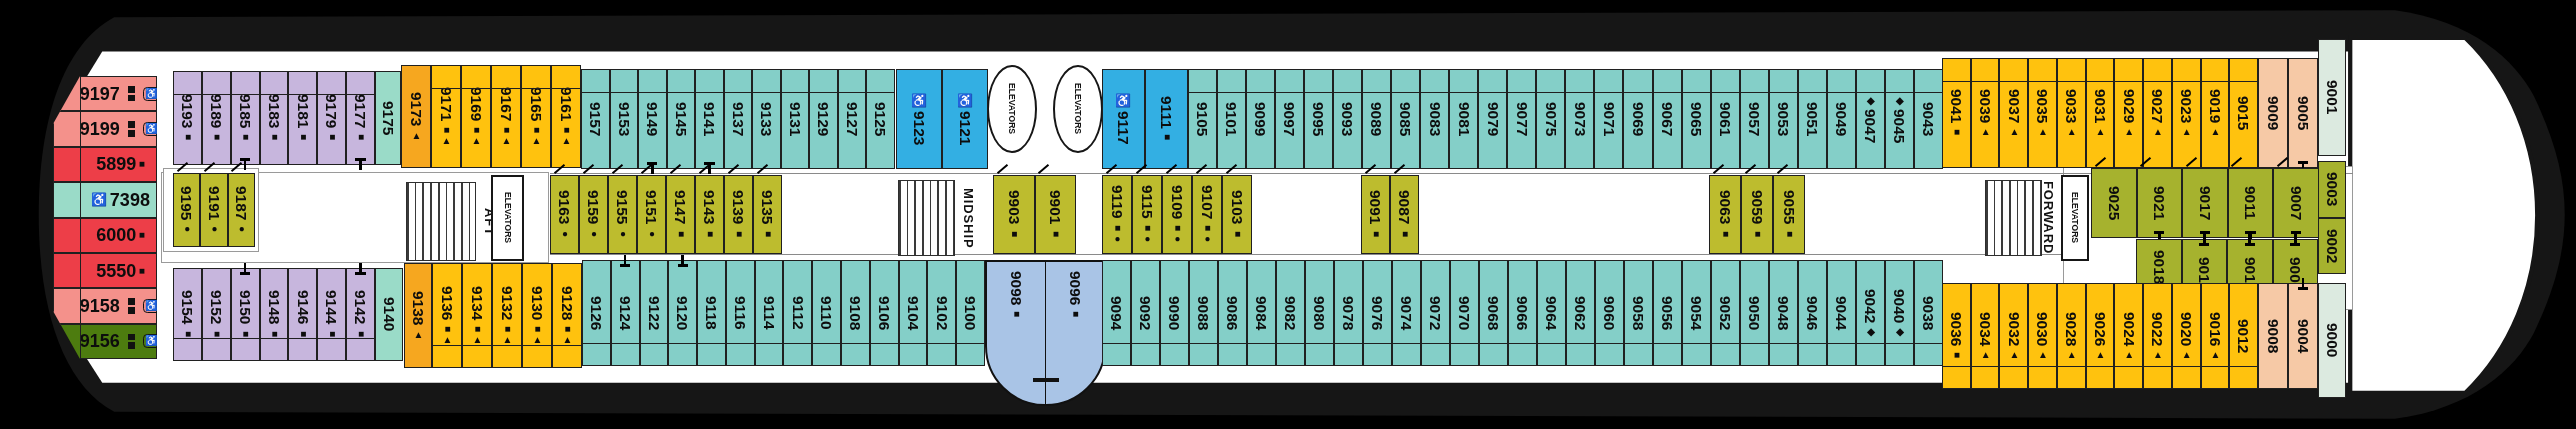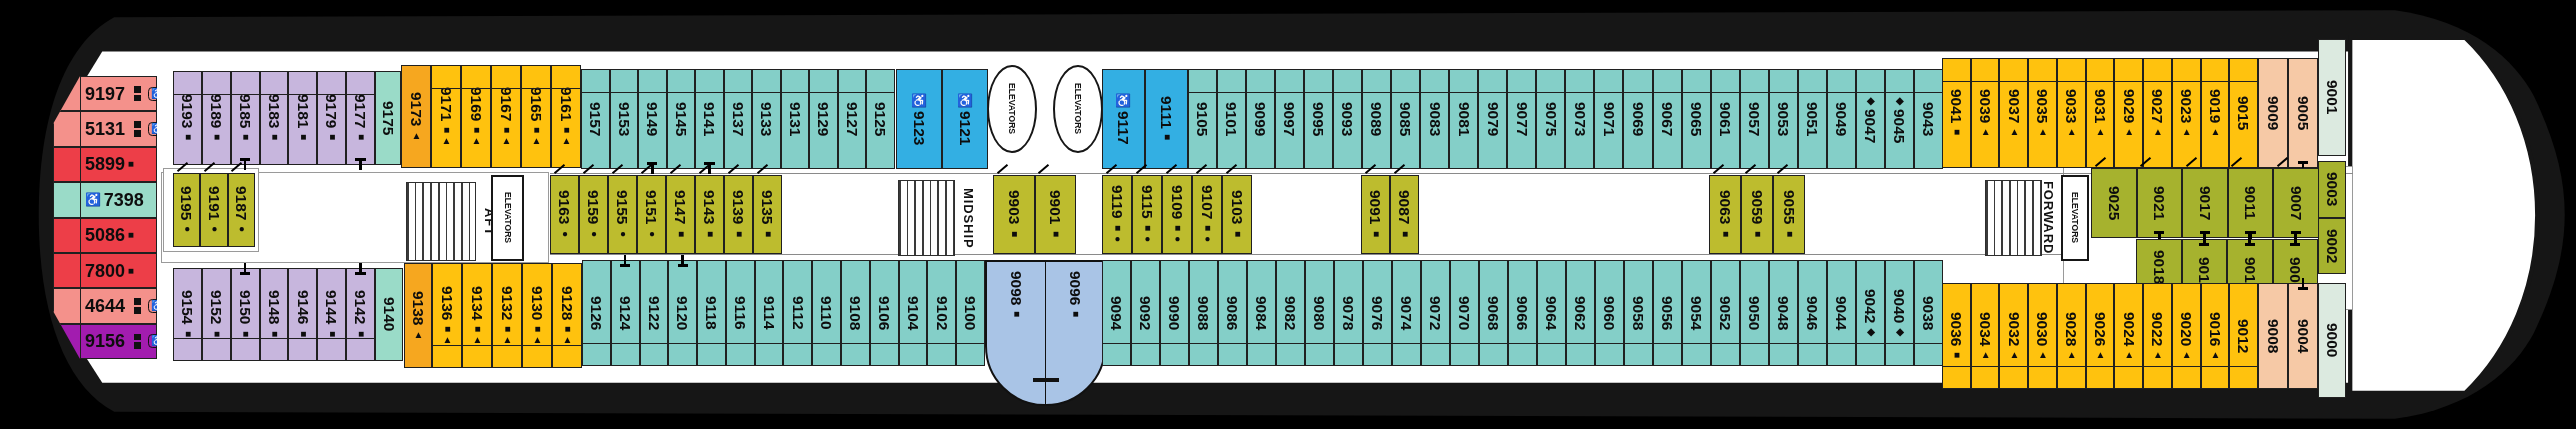--- a/index.html
+++ b/index.html
@@ -16,21 +16,21 @@
   .lbl{writing-mode:vertical-rl;font-weight:bold;font-size:15.5px;color:#0d0d0d;line-height:1;
        display:flex;align-items:center;gap:2.6px;}
   .lbl.hl{writing-mode:horizontal-tb;font-size:18px;display:flex;align-items:center;}
   .sym{font-size:10px;font-weight:bold;}
   .sym.wc{font-size:13px;}
   .bal-top .cabin::before{content:"";position:absolute;top:21.5px;left:0;right:0;
        border-top:1.3px solid #202020;}
   .bal-bottom .cabin::before{content:"";position:absolute;bottom:21.5px;left:0;right:0;
        border-top:1.3px solid #202020;}
   .stern-clip{clip-path:polygon(26% 0,100% 0,100% 100%,26% 100%,0 83%,0 17%);}
-  .stern-clip .cabin{justify-content:flex-start;}
+  .stern-clip .cabin{justify-content:center;}
   .stern-clip .lbl{padding-left:31px;}
   .stern-clip .cabin::after{content:"";position:absolute;left:26px;top:0;bottom:0;
        border-left:1.3px solid #202020;}
   .bunks{display:inline-flex;flex-direction:column;gap:1.7px;margin-left:6px;}
   .bunks i{width:6.9px;height:6.9px;background:#111;display:block;}
   .badge{margin-left:5.2px;border:1.7px solid #111;border-radius:4.3px;font-size:10.3px;
        padding:0 1.7px;font-weight:bold;line-height:1.2;}
   .door{position:absolute;width:13px;height:0;border-top:2.6px solid #000;left:1.7px;}
   .door.t{top:-7.7px;transform:rotate(-40deg);}
   .door.b{bottom:-7.7px;transform:rotate(-40deg);}
@@ -103,21 +103,21 @@
           <span>9197</span>
           <span class="bunks">
             <i></i>
             <i></i>
           </span>
           <span class="badge">♿</span>
         </span>
       </div>
       <div class="cabin" style="background: rgb(244, 145, 139);">
         <span class="lbl hl">
-          <span>5131</span>
+          <span>9199</span>
           <span class="bunks">
             <i></i>
             <i></i>
           </span>
           <span class="badge">♿</span>
         </span>
       </div>
       <div class="cabin" style="background: rgb(237, 62, 72);">
         <span class="lbl hl">
           <span>5899</span>
@@ -125,41 +125,41 @@
         </span>
       </div>
       <div class="cabin" style="background: rgb(154, 219, 200);">
         <span class="lbl hl">
           <span class="sym wc">♿</span>
           <span>7398</span>
         </span>
       </div>
       <div class="cabin" style="background: rgb(237, 62, 72);">
         <span class="lbl hl">
-          <span>5086</span>
+          <span>6000</span>
           <span class="sym">■</span>
         </span>
       </div>
       <div class="cabin" style="background: rgb(237, 62, 72);">
         <span class="lbl hl">
-          <span>7800</span>
+          <span>5550</span>
           <span class="sym">■</span>
         </span>
       </div>
       <div class="cabin" style="background: rgb(244, 145, 139);">
         <span class="lbl hl">
-          <span>4644</span>
+          <span>9158</span>
           <span class="bunks">
             <i></i>
             <i></i>
           </span>
           <span class="badge">♿</span>
         </span>
       </div>
-      <div class="cabin" style="background: #a21caf;">
+      <div class="cabin" style="background: #4d7c0f;">
         <span class="lbl hl">
           <span>9156</span>
           <span class="bunks">
             <i></i>
             <i></i>
           </span>
           <span class="badge">♿</span>
         </span>
       </div>
     </div>

